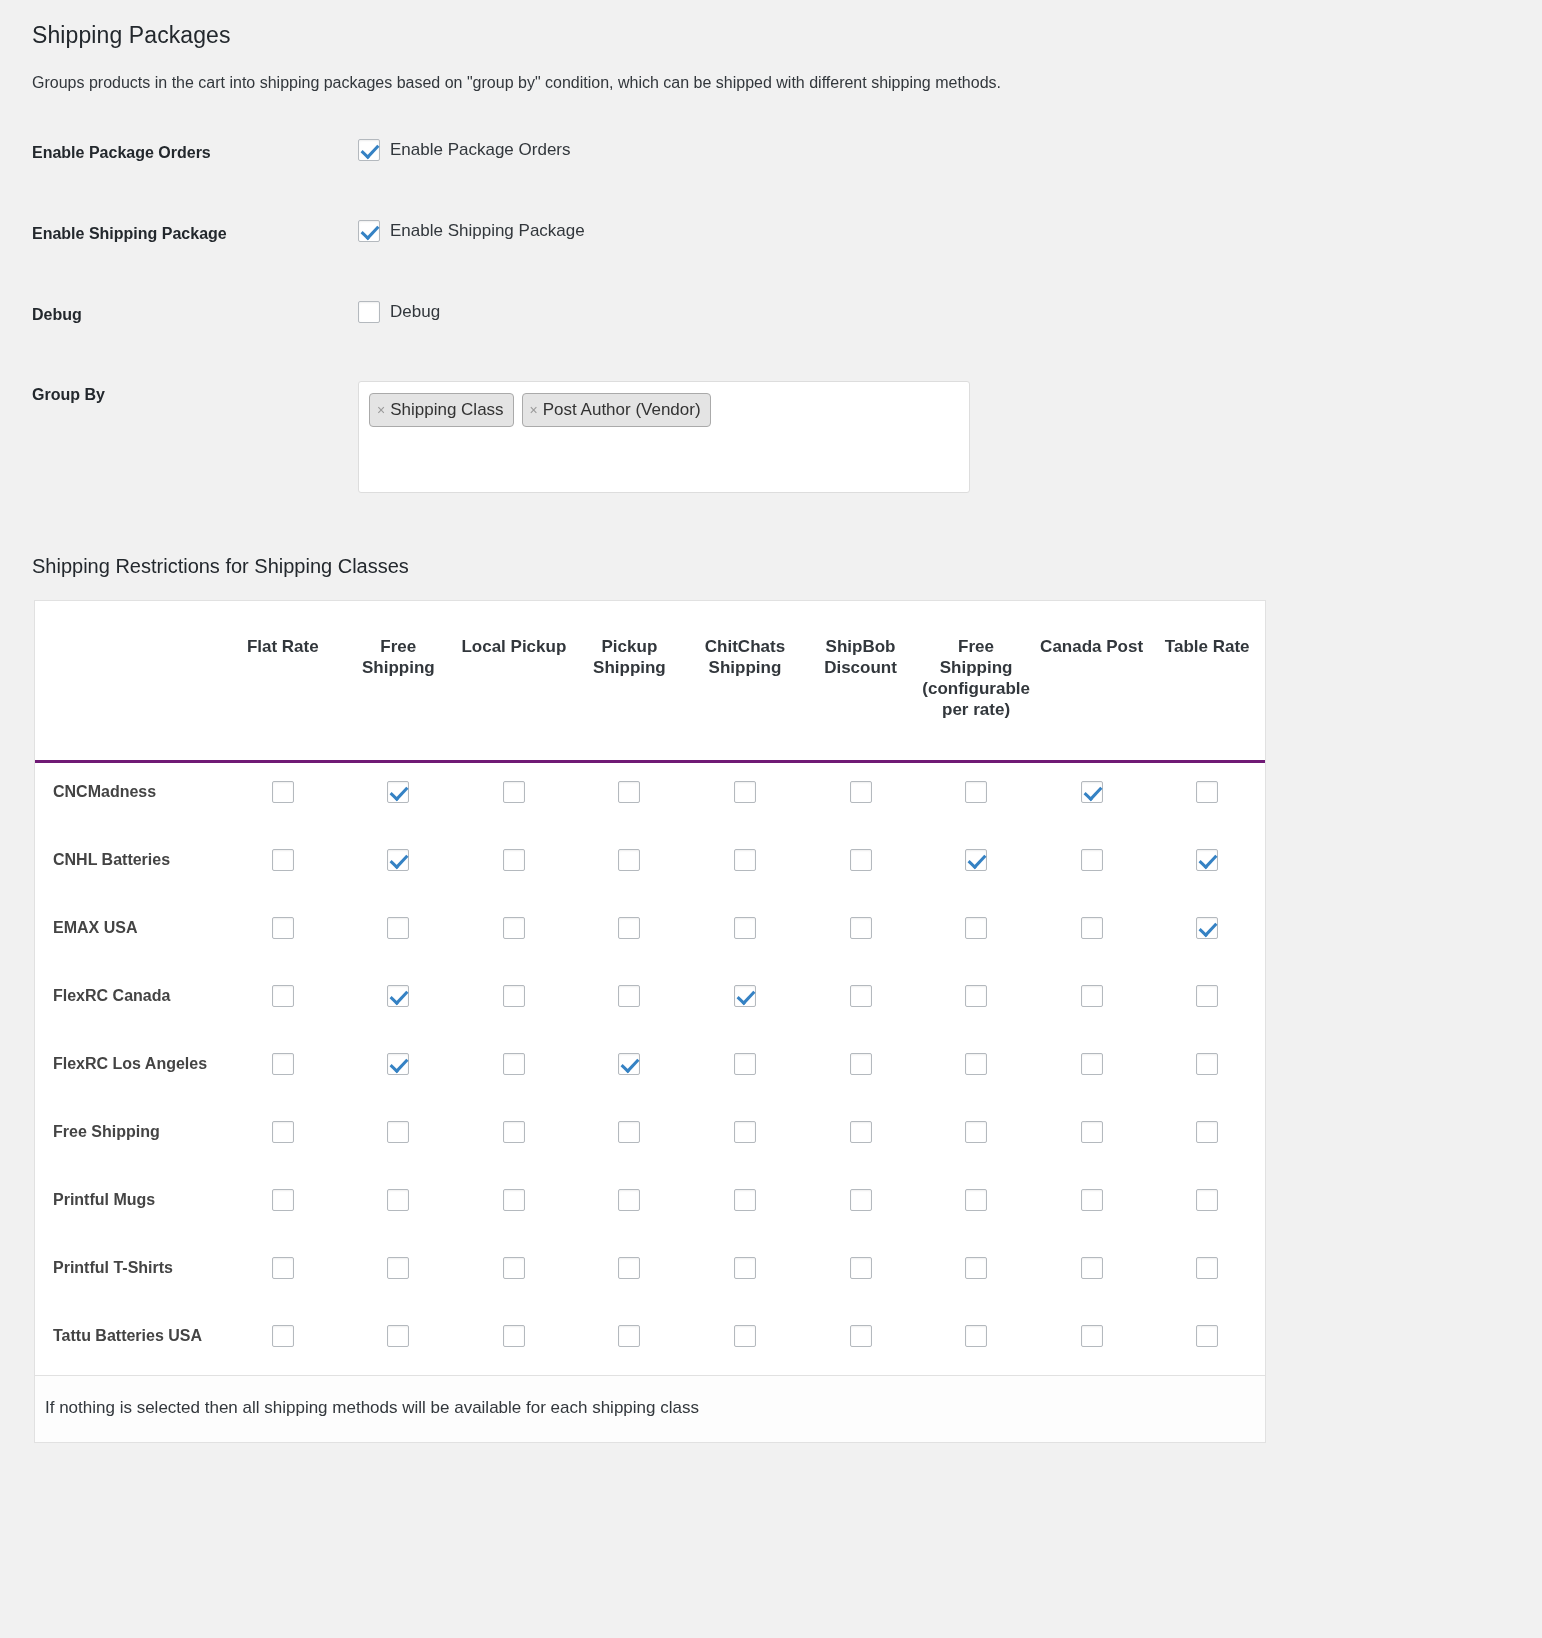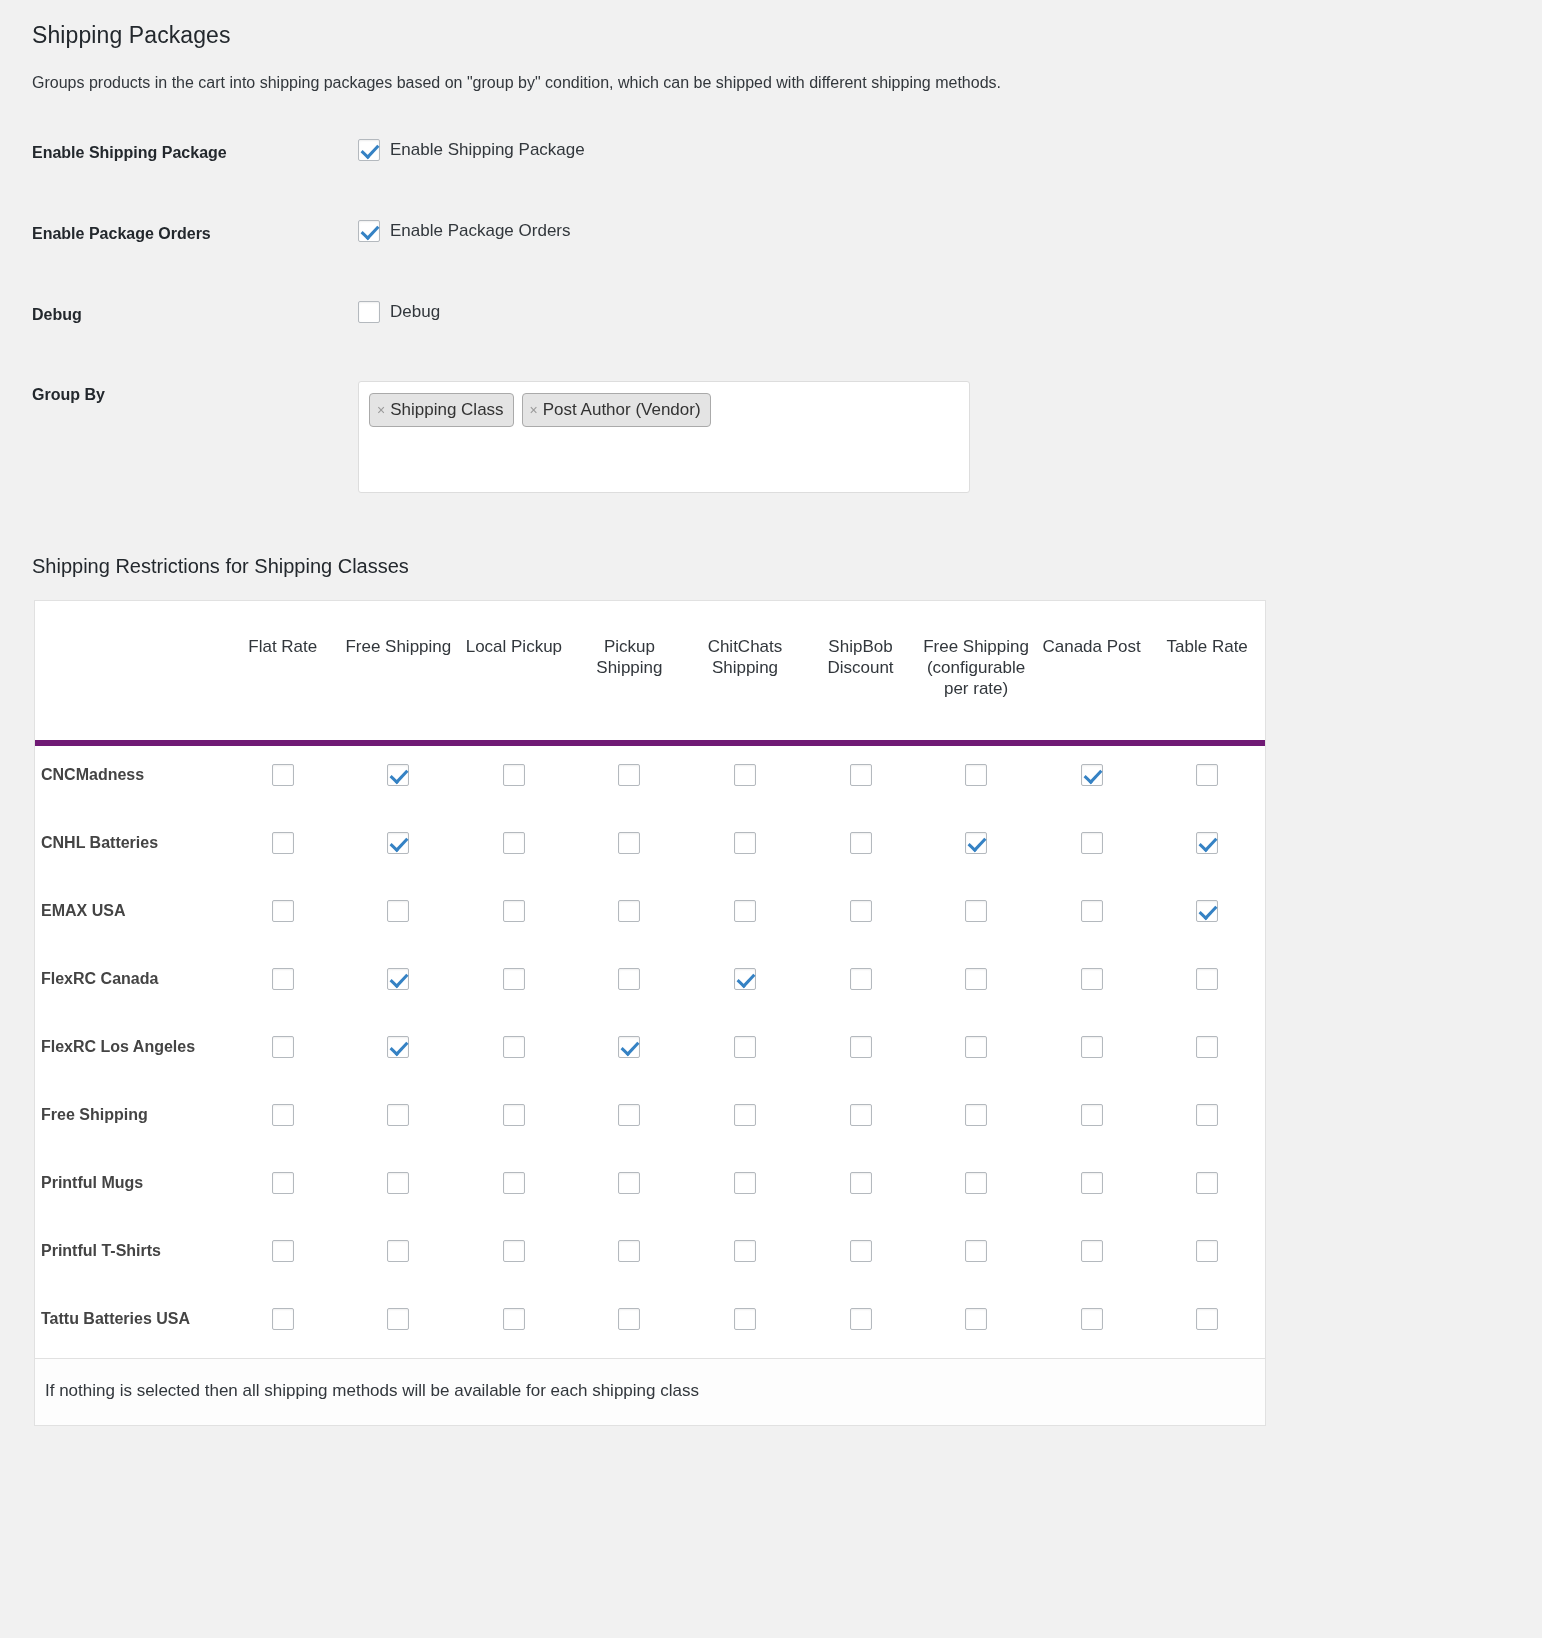--- a/index.html
+++ b/index.html
@@ -142,42 +142,42 @@
     border: 1px solid #e1e1e1;
     border-bottom: none;
   }
   table.restrict {
     border-collapse: collapse;
     width: 100%;
     table-layout: fixed;
   }
   table.restrict thead th {
     font-size: 17px;
-    font-weight: normal;
+    font-weight: bold;
     color: #32373c;
     text-align: center;
     vertical-align: top;
     padding: 36px 4px 40px 4px;
     line-height: 1.22;
-    border-bottom: 6px solid #701a75;
+    border-bottom: 3px solid #701a75;
     background: #fff;
   }
   table.restrict thead th.rowhead { width: 190px; }
   table.restrict tbody td {
     text-align: center;
     vertical-align: top;
     padding: 18px 4px 24px 4px;
     background: #fff;
   }
   table.restrict tbody td.rowname {
     text-align: left;
     font-size: 16px;
     font-weight: bold;
     color: #444;
-    padding-left: 6px;
+    padding-left: 18px;
     line-height: 1.35;
   }
   table.restrict tbody tr td { border-bottom: none; }
   .cell-check {
     width: 22px; height: 22px;
     border: 1px solid #b4b9be;
     background: #fff;
     border-radius: 2px;
     display: inline-block;
     position: relative;
@@ -209,35 +209,35 @@
 <body>
 
 <div class="page">
 
   <h2 class="section-title">Shipping Packages</h2>
   <p class="section-desc">Groups products in the cart into shipping packages based on "group by" condition, which can be shipped with different shipping methods.</p>
 
   <table class="form-table">
     <tbody>
       <tr>
+        <th class="label-cell">Enable Package Orders</th>
+        <td class="field-cell">
+          <label class="cb-row">
+            <span class="wp-check checked"></span>
+            <span class="cb-label">Enable Package Orders</span>
+          </label>
+        </td>
+      </tr>
+
+      <tr>
         <th class="label-cell">Enable Shipping Package</th>
         <td class="field-cell">
           <label class="cb-row">
             <span class="wp-check checked"></span>
             <span class="cb-label">Enable Shipping Package</span>
-          </label>
-        </td>
-      </tr>
-
-      <tr>
-        <th class="label-cell">Enable Package Orders</th>
-        <td class="field-cell">
-          <label class="cb-row">
-            <span class="wp-check checked"></span>
-            <span class="cb-label">Enable Package Orders</span>
           </label>
         </td>
       </tr>
 
       <tr>
         <th class="label-cell">Debug</th>
         <td class="field-cell">
           <label class="cb-row">
             <span class="wp-check"></span>
             <span class="cb-label">Debug</span>

